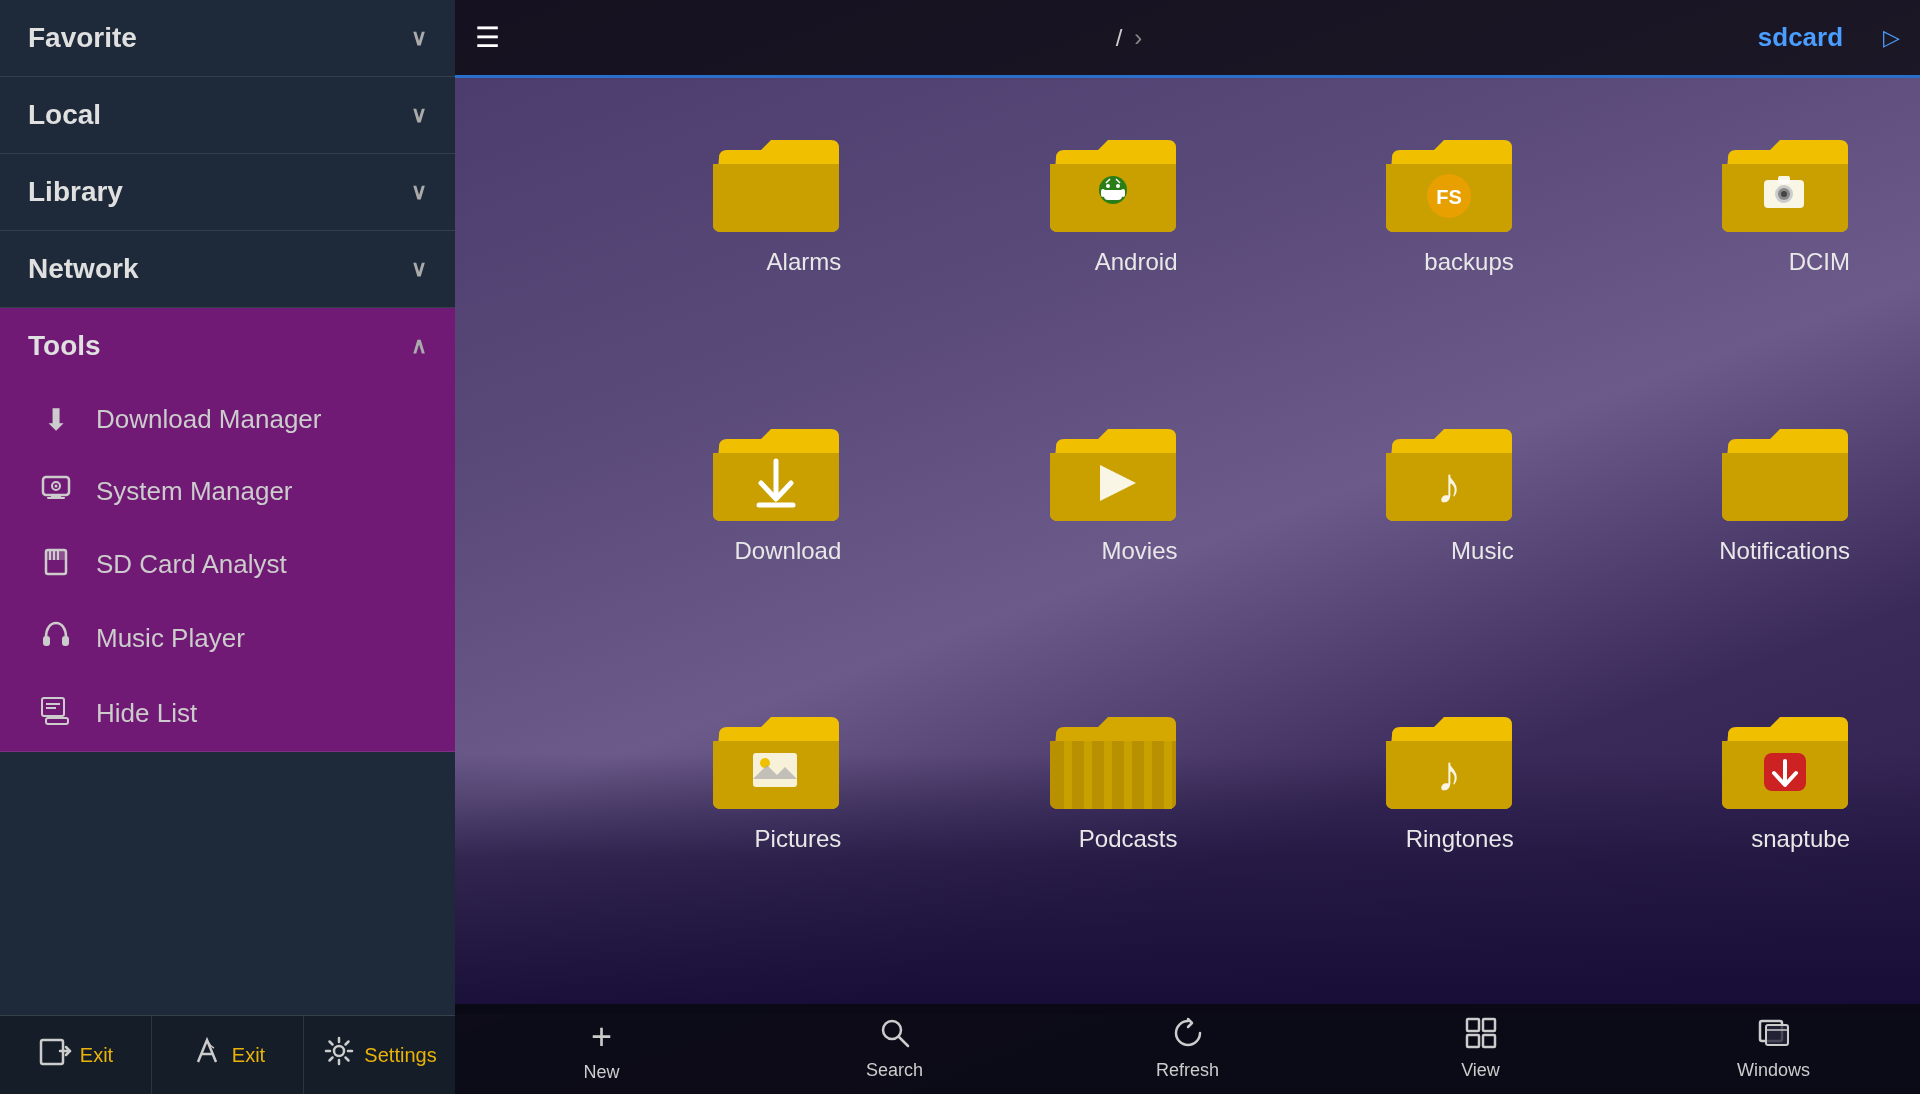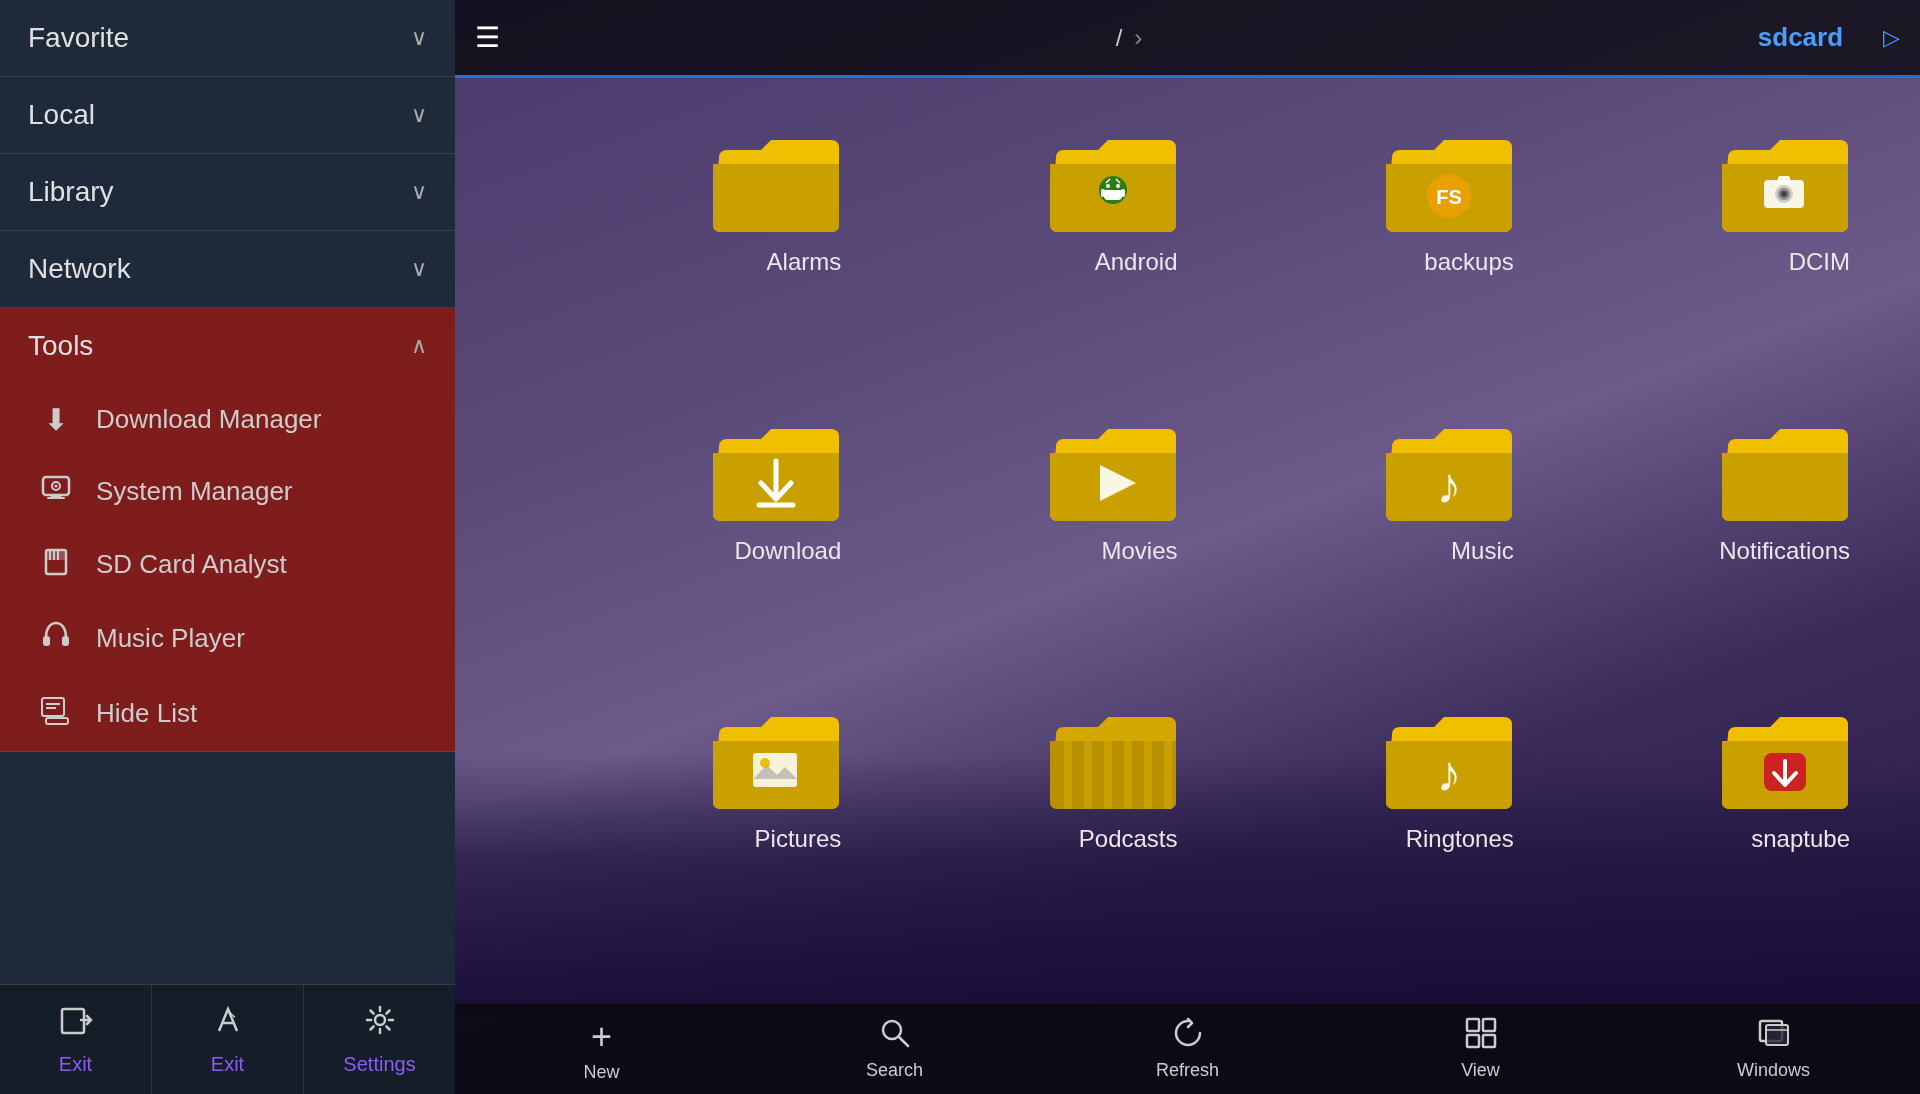--- a/index.html
+++ b/index.html
@@ -27,32 +27,32 @@
     .sidebar-section {
       border-bottom: 1px solid rgba(255,255,255,0.1);
     }
 
     .sidebar-section-header {
       display: flex;
       justify-content: space-between;
       align-items: center;
       padding: 22px 28px;
       font-size: 28px;
-      font-weight: 400;
+      font-weight: 700;
       cursor: pointer;
       color: #e0e0e0;
     }
 
     .sidebar-section-header .chevron {
       font-size: 22px;
       color: #aaa;
     }
 
     .tools-expanded {
-      background: #7f1d1d;
+      background: #701a75;
     }
 
     .tools-item {
       display: flex;
       align-items: center;
       gap: 22px;
       padding: 18px 28px 18px 38px;
       font-size: 26px;
       color: #ccc;
       cursor: pointer;
@@ -68,26 +68,25 @@
       margin-top: auto;
       display: flex;
       flex-direction: row;
       border-top: 1px solid rgba(255,255,255,0.15);
       background: #151e28;
     }
 
     .sidebar-bottom-btn {
       flex: 1;
       display: flex;
-      flex-direction: column;
       align-items: center;
       justify-content: center;
       padding: 18px 10px;
       cursor: pointer;
-      color: #8b5cf6;
+      color: #eab308;
       font-size: 20px;
       gap: 8px;
       border-right: 1px solid rgba(255,255,255,0.1);
     }
 
     .sidebar-bottom-btn:last-child { border-right: none; text-align: right; }
     .sidebar-bottom-btn .btn-icon { font-size: 32px; }
 
     
     #main {

